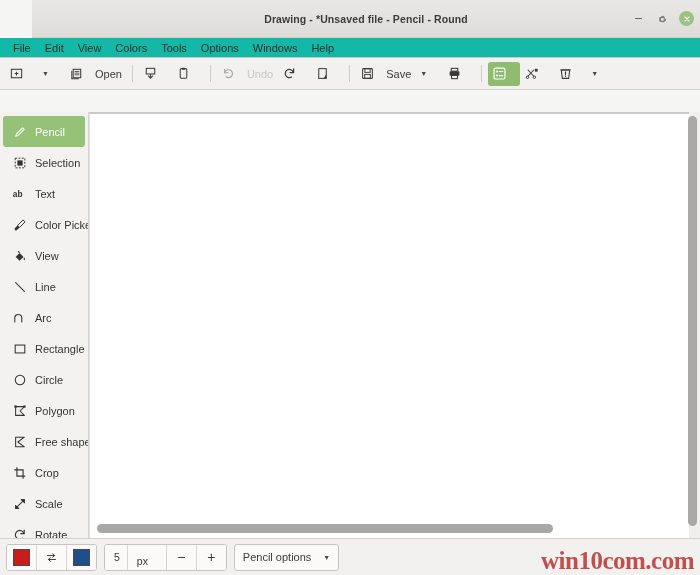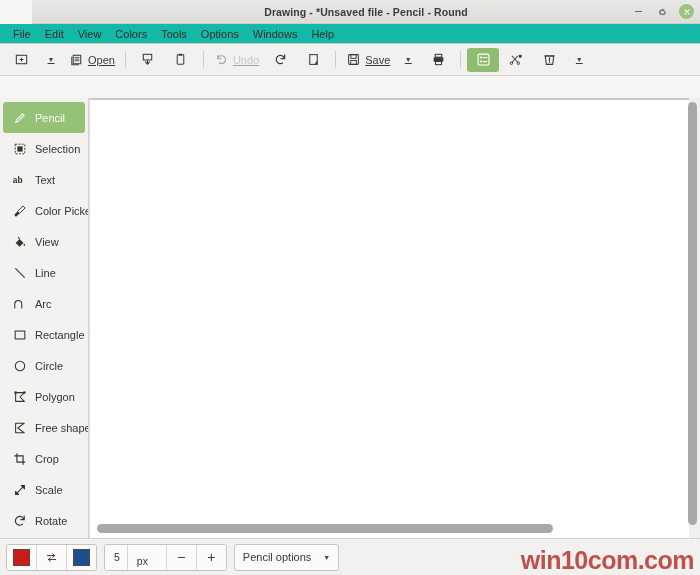--- a/index.html
+++ b/index.html
@@ -23,21 +23,21 @@
 
   
   .titlebar {
     height: 21px;
     min-height: 21px;
     background: linear-gradient(to bottom, #e9e8e6 0%, #dedcd9 100%);
     border-bottom: 1px solid #cfcdc9;
     display: flex;
     align-items: center;
     position: relative;
-    padding: 1px 6px;
+    padding: 8px 6px;
     margin-left: 32px;
   }
   .title-text {
     position: absolute;
     left: 0; right: 0;
     text-align: center;
     font-size: 10.5px;
     color: #3b3b38;
     font-weight: bold;
     letter-spacing: 0.1px;
@@ -92,27 +92,26 @@
     display: flex;
     align-items: center;
     padding: 0 5px;
     gap: 1px;
   }
   .tb-btn {
     height: 24px;
     min-width: 24px;
     display: flex;
     align-items: center;
-    justify-content: center;
-    gap: 4px;
+    justify-content: flex-start;
+    gap: 11px;
     border-radius: 3px;
     padding: 0 4px;
     color: #3a3a37;
     cursor: default;
-    text-decoration: underline;
   }
   .tb-btn.active { background: #8fbc6e; color:#ffffff; }
   .tb-btn.disabled { opacity: 0.42; }
   .tb-label { font-size: 11px; color: #3a3a37; }
   .tb-btn.disabled .tb-label { color: #8d8d88; }
   .tb-sep {
     width: 1px; height: 17px;
     background: #cfcdc8;
     margin: 0 5px;
   }
@@ -258,21 +257,21 @@
   }
   .watermark {
     position: absolute;
     right: 6px;
     bottom: 2px;
     font-size: 25px;
     font-weight: bold;
     color: #c0504d;
     letter-spacing: -0.5px;
     line-height: 1;
-    font-family: Liberation Sans, sans-serif;
+    font-family: Liberation Serif, serif;
     pointer-events: none;
   }
 </style>
 </head>
 <body>
 
 <div id="app">
 
   <div class="titlebar">
     <div class="title-text">Drawing - *Unsaved file - Pencil - Round</div>

